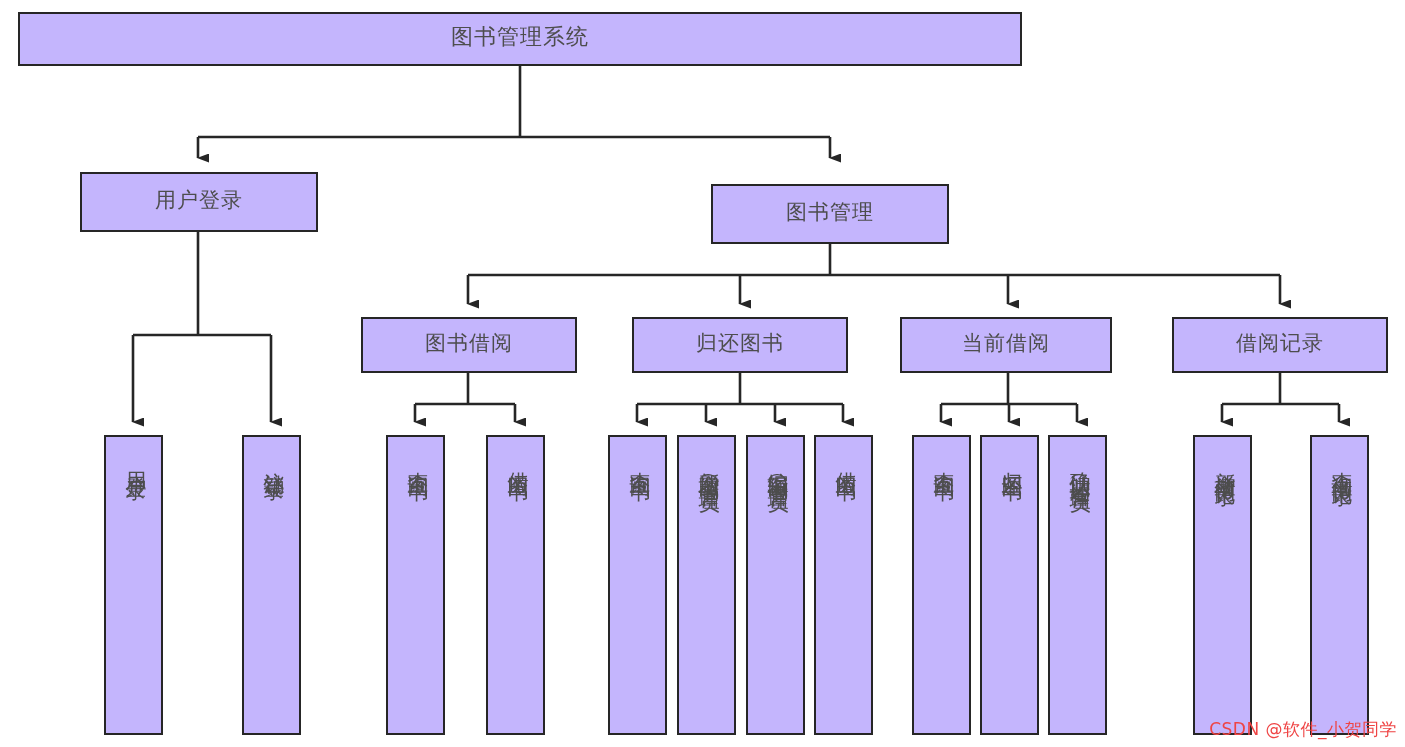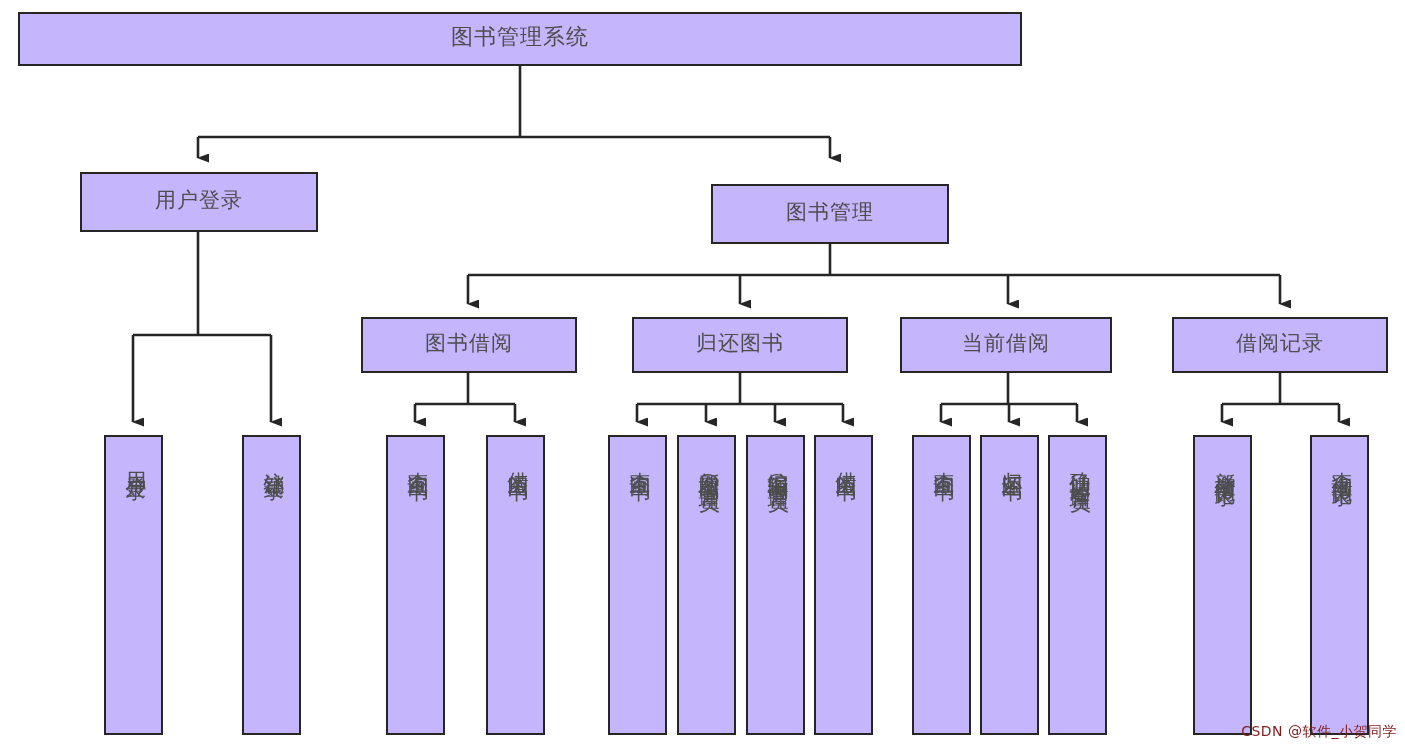--- a/index.html
+++ b/index.html
@@ -60,22 +60,22 @@
     font-size: 21px;
     line-height: 1.18;
     letter-spacing: 3px;
     white-space: nowrap;
     margin: 0 auto;
   }
   #watermark {
     position: absolute;
     right: 8px;
     bottom: 6px;
-    font-size: 14px;
-    color: #7f1d1d;
+    font-size: 17px;
+    color: #ef4444;
     letter-spacing: 0.5px;
     white-space: nowrap;
     font-family: "DejaVu Sans", "Liberation Sans", sans-serif;
   }
 </style>
 </head>
 <body>
 
 <div id="diagram-root">
 

